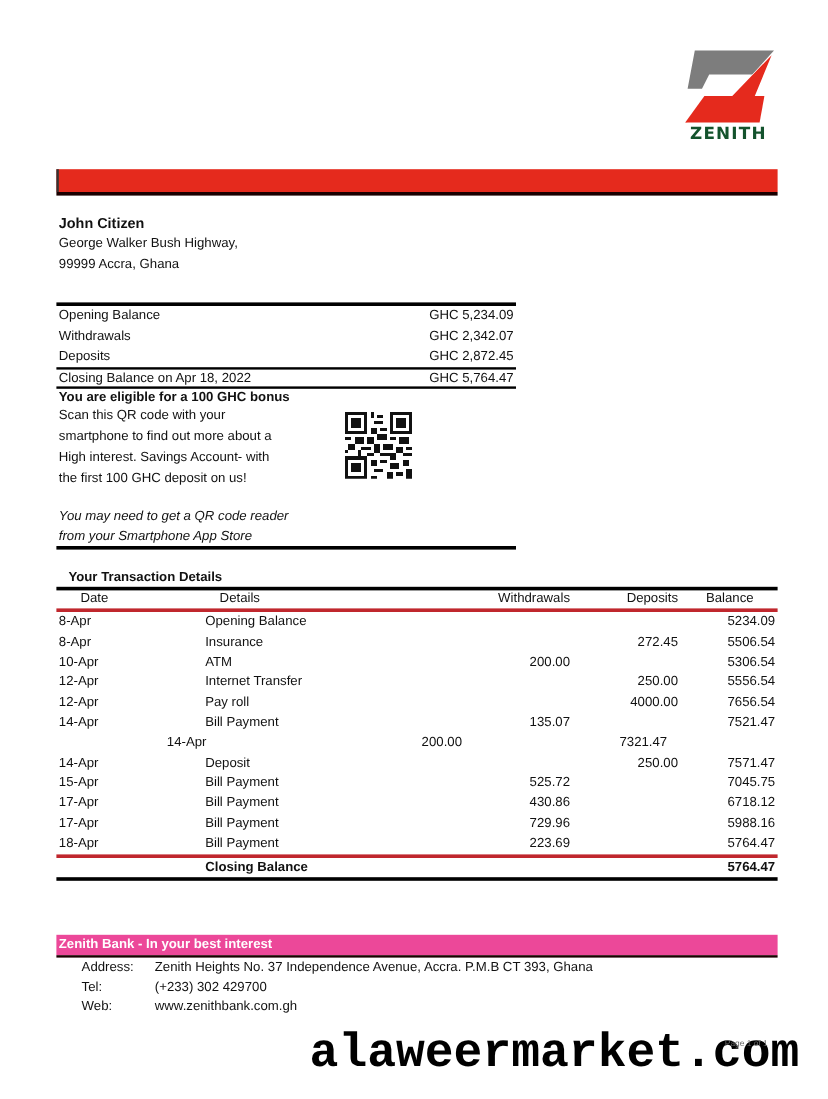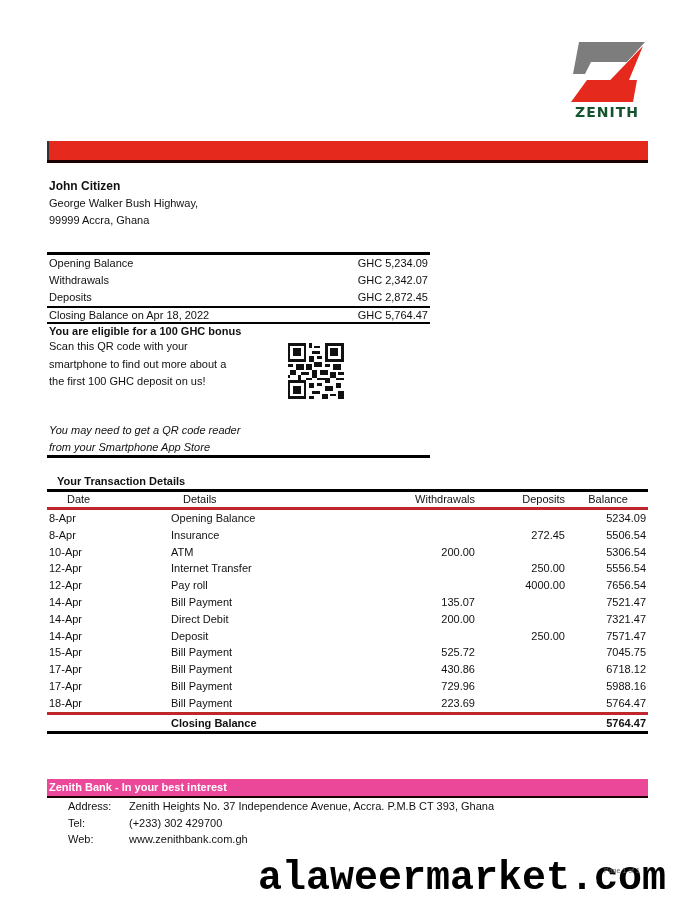--- a/index.html
+++ b/index.html
@@ -95,20 +95,21 @@
   <div class="row closing">
     <span>Closing  Balance on Apr 18, 2022</span>
     <span>GHC 5,764.47</span>
   </div>
   <div class="bonus-title">You are eligible for a 100 GHC bonus</div>
 </div>
 
 <div class="promo">
   <div>Scan this QR code with your</div>
   <div>smartphone to find out more about a</div>
+  <div>High interest. Savings Account- with</div>
   <div>the first 100 GHC deposit on us!</div>
 </div>
 <div class="promo-note">
   <div>You may need to get a QR code reader</div>
   <div>from your Smartphone App Store</div>
 </div>
 <div class="promo-rule"></div>
 
 <div class="qr">
   <svg width="57" height="56" viewBox="0 0 21 21" shape-rendering="crispEdges">
@@ -208,21 +209,20 @@
       </div>
       <div class="row">
         <div class="c-date">14-Apr</div>
         <div class="c-det">Bill Payment</div>
         <div class="c-wd">135.07</div>
         <div class="c-dep"></div>
         <div class="c-bal">7521.47</div>
       </div>
       <div class="row">
         <div class="c-date">14-Apr</div>
-        <div class="c-det">Direct Debit</div>
         <div class="c-wd">200.00</div>
         <div class="c-dep"></div>
         <div class="c-bal">7321.47</div>
       </div>
       <div class="row">
         <div class="c-date">14-Apr</div>
         <div class="c-det">Deposit</div>
         <div class="c-wd"></div>
         <div class="c-dep">250.00</div>
         <div class="c-bal">7571.47</div>

